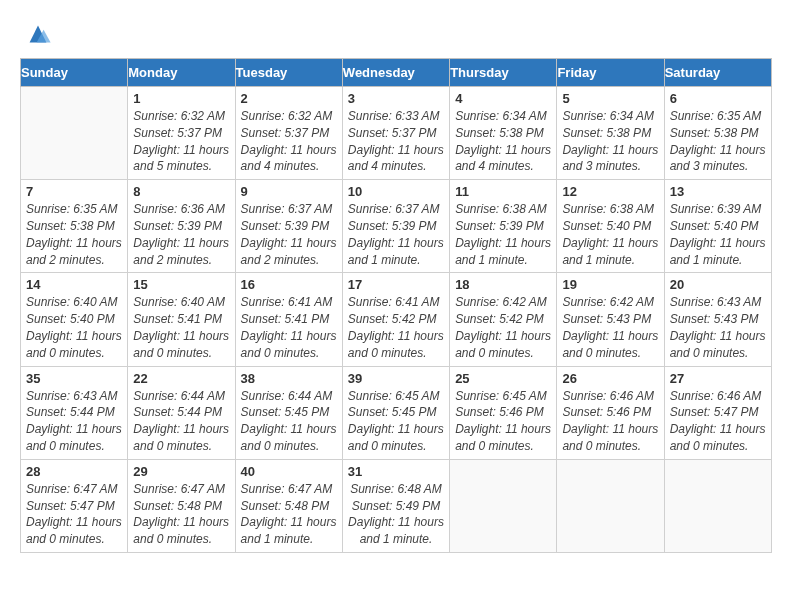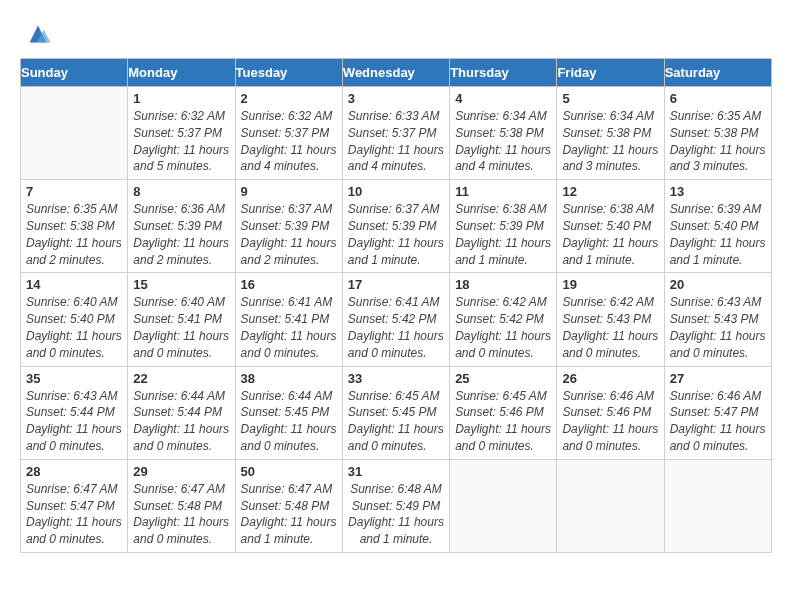--- a/index.html
+++ b/index.html
@@ -286,21 +286,21 @@
 and 0 minutes.</div>
         </td>
         <td>
           <span class="day-num">38</span>
           <div class="cell-text" style="white-space: pre-line;">Sunrise: 6:44 AM
 Sunset: 5:45 PM
 Daylight: 11 hours
 and 0 minutes.</div>
         </td>
         <td>
-          <span class="day-num">33</span>
+          <span class="day-num">39</span>
           <div class="cell-text" style="white-space: pre-line;">Sunrise: 6:45 AM
 Sunset: 5:45 PM
 Daylight: 11 hours
 and 0 minutes.</div>
         </td>
         <td>
           <span class="day-num">25</span>
           <div class="cell-text" style="white-space: pre-line;">Sunrise: 6:45 AM
 Sunset: 5:46 PM
 Daylight: 11 hours
@@ -330,21 +330,21 @@
 and 0 minutes.</div>
         </td>
         <td>
           <span class="day-num">29</span>
           <div class="cell-text" style="white-space: pre-line;">Sunrise: 6:47 AM
 Sunset: 5:48 PM
 Daylight: 11 hours
 and 0 minutes.</div>
         </td>
         <td>
-          <span class="day-num">50</span>
+          <span class="day-num">40</span>
           <div class="cell-text" style="white-space: pre-line;">Sunrise: 6:47 AM
 Sunset: 5:48 PM
 Daylight: 11 hours
 and 1 minute.</div>
         </td>
         <td>
           <span class="day-num">31</span>
           <div class="cell-text" style="white-space: pre-line; text-align: center;">Sunrise: 6:48 AM
 Sunset: 5:49 PM
 Daylight: 11 hours

